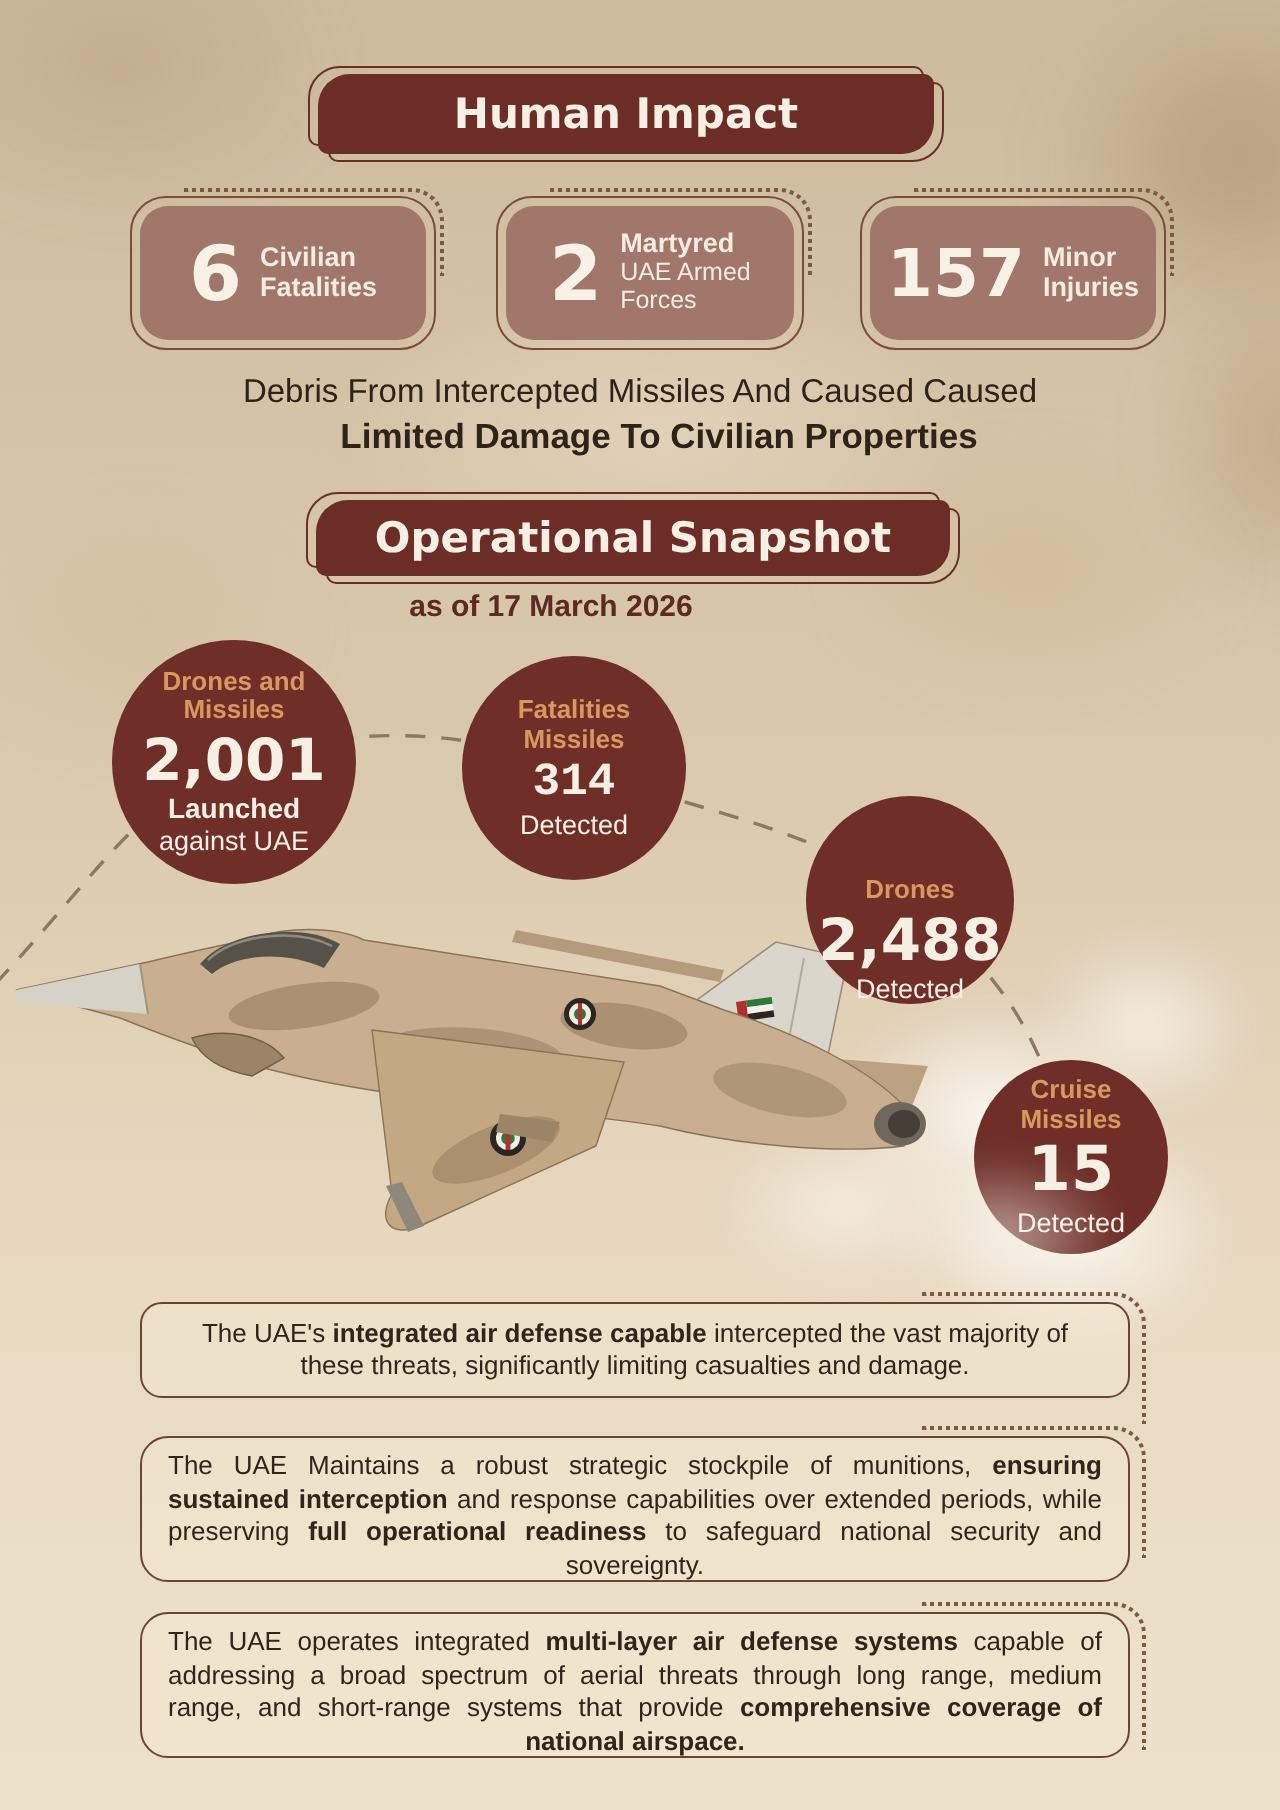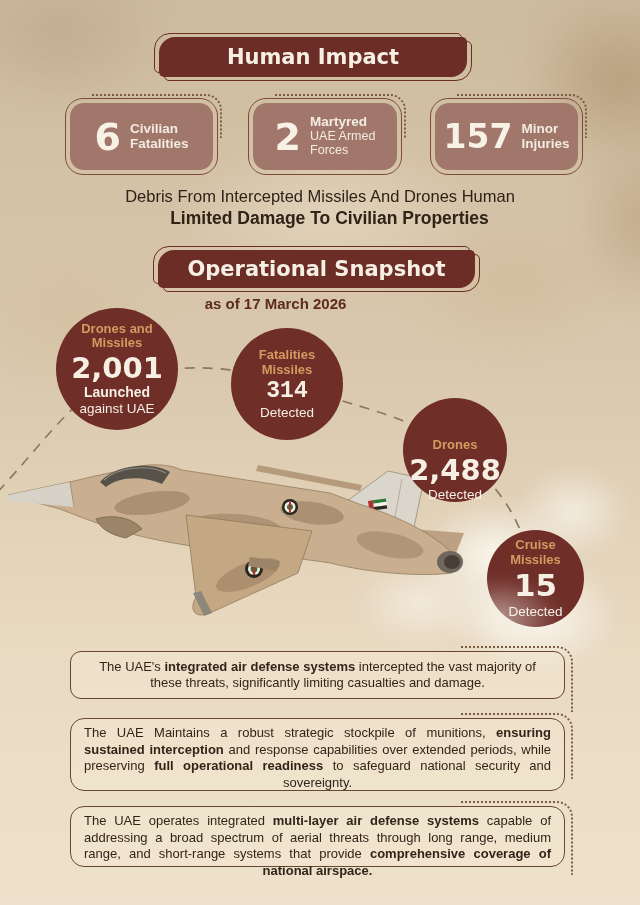--- a/index.html
+++ b/index.html
@@ -53,21 +53,21 @@
   .asof{position:absolute;left:0;top:295px;width:551px;text-align:center;
     color:#5c2a20;font-size:15px;font-weight:bold;z-index:5;}
 
   .connector{position:absolute;left:0;top:0;z-index:3;}
 
   .metric-circle{
     position:absolute;border-radius:50%;background:#6f2e28;color:#f6efe4;
     display:flex;flex-direction:column;align-items:center;justify-content:center;
     text-align:center;z-index:4;
   }
-  .mc1{left:56px;top:308px;width:122px;height:122px;}
+  .mc1{left:56px;top:320px;width:122px;height:122px;}
   .mc2{left:231px;top:328px;width:112px;height:112px;}
   .mc3{left:403px;top:398px;width:104px;height:104px;justify-content:flex-end;}
   .mc4{left:487px;top:530px;width:97px;height:97px;}
   .metric-cat{color:#d6995f;font-weight:bold;font-size:13px;line-height:1.12;}
   .metric-cat span{display:block;}
   .metric-value{font-family:"DejaVu Sans",sans-serif;font-weight:bold;line-height:1.08;margin:2px 0 1px;}
   .mc1 .metric-value{font-size:29px;} .mc2 .metric-value{font-size:23px;font-family:Liberation Mono, monospace;}
   .mc3 .metric-value{font-size:29px;} .mc4 .metric-value{font-size:31px;}
   .metric-note{font-size:13.5px;line-height:1.12;}
   .metric-note-bold{font-weight:bold;font-size:14px;line-height:1.12;}
@@ -82,21 +82,21 @@
   .jet{position:absolute;left:0;top:435px;z-index:2;}
 
   .info-box{
     position:absolute;left:70px;width:495px;border:1.6px solid #6b4534;border-radius:11px;
     background:rgba(246,234,212,.40);color:#33241a;font-size:13px;line-height:1.27;
     padding:6px 13px;box-sizing:border-box;text-align:center;z-index:5;
   }
   .info-box.justify{text-align:justify;text-align-last:center;border-radius:14px;}
   .ib1{top:651px;height:48px;display:flex;flex-direction:column;justify-content:center;}
   .ib2{top:718px;height:73px;}
-  .ib3{top:806px;height:61px;}
+  .ib3{top:806px;height:73px;}
   .info-dots{top:-6px;right:-9px;width:110px;height:64px;}
   .ib3 .info-dots{height:72px;}
   .info-box b{font-weight:bold;}
 </style>
 </head>
 <body>
 
 <div class="stage">
 
   <div class="blob b1"></div>
@@ -132,21 +132,21 @@
   <div class="stat-box sb3">
     <div class="dots stat-dots"></div>
     <div class="stat-value">157</div>
     <div class="stat-label">
       <span>Minor</span>
       <span>Injuries</span>
     </div>
   </div>
 
   <div class="debris">
-    <div class="l1">Debris From Intercepted Missiles And Drones Human</div>
+    <div class="l1">Debris From Intercepted Missiles And Caused Caused</div>
     <div class="l2">Limited Damage To Civilian Properties</div>
   </div>
 
   <div class="banner banner-snapshot">
     <span>Operational Snapshot</span>
   </div>
   <div class="asof">as of 17 March 2026</div>
 
   <svg class="connector" width="640" height="905" viewBox="0 0 640 905">
     <path d="M -15,505 C 40,450 70,396 117,381 C 175,362 230,364 287,384 C 360,408 412,416 455,450 C 500,486 522,518 535,578" fill="none" stroke="#8b7964" stroke-width="1.7" stroke-dasharray="10 8"></path>
@@ -247,21 +247,21 @@
     <ellipse cx="450" cy="127" rx="13" ry="11" fill="#6f675d"></ellipse>
     <ellipse cx="452" cy="127" rx="8" ry="7" fill="#453f37"></ellipse>
 
     <polygon points="250,122 280,126 276,136 248,131" fill="#9b8468"></polygon>
   </svg>
 
   <div class="smoke s5"></div>
 
   <div class="info-box ib1">
     <div class="dots info-dots"></div>
-    <div><span>The UAE's </span><b>integrated air defense systems</b><span> intercepted the vast majority of these threats, significantly limiting casualties and damage.</span></div>
+    <div><span>The UAE's </span><b>integrated air defense capable</b><span> intercepted the vast majority of these threats, significantly limiting casualties and damage.</span></div>
   </div>
 
   <div class="info-box ib2 justify">
     <div class="dots info-dots"></div>
     <span><span>The UAE Maintains a robust strategic stockpile of munitions, </span><b>ensuring sustained interception</b><span> and response capabilities over extended periods, while preserving </span><b>full operational readiness</b><span> to safeguard national security and sovereignty.</span></span>
   </div>
 
   <div class="info-box ib3 justify">
     <div class="dots info-dots"></div>
     <span><span>The UAE operates integrated </span><b>multi-layer air defense systems</b><span> capable of addressing a broad spectrum of aerial threats through long range, medium range, and short-range systems that provide </span><b>comprehensive coverage of national airspace.</b></span>

